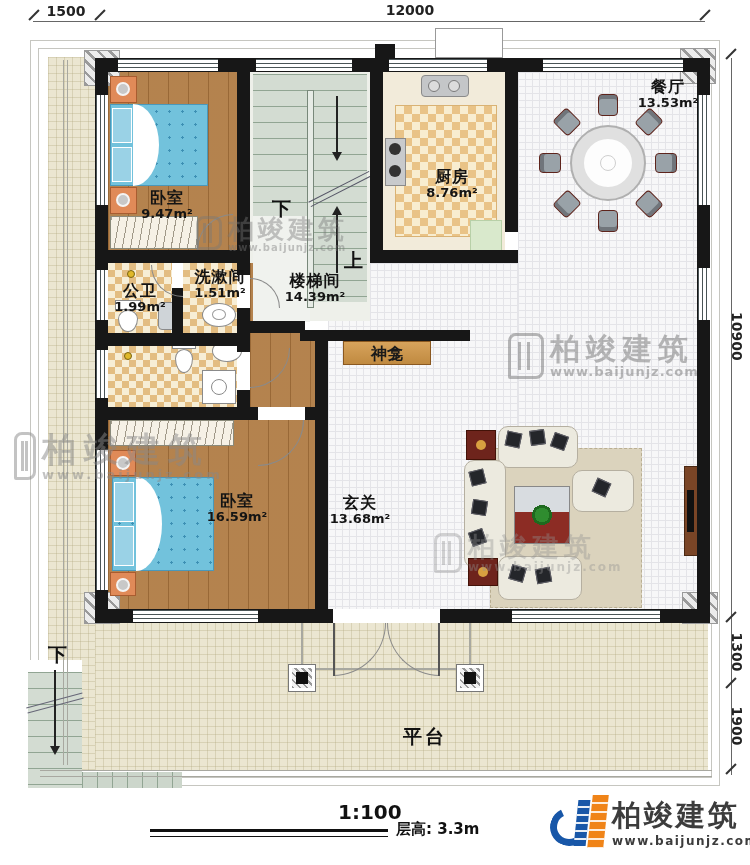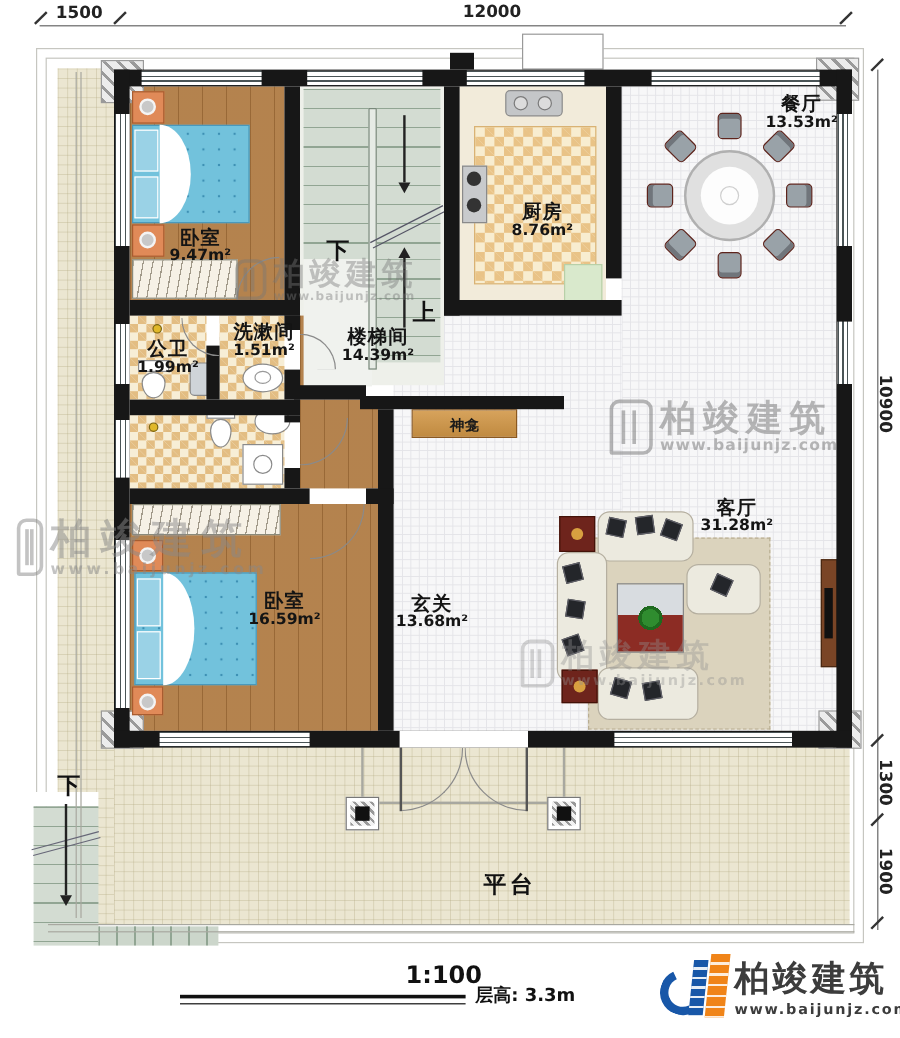--- a/index.html
+++ b/index.html
@@ -152,21 +152,21 @@
   <div class="abs" style="left:127px;top:270px;width:8px;height:8px;border-radius:50%;background:#e0b82a;border:1px solid #7a6410;z-index:22;"></div>
   <div class="fixt" style="left:202px;top:303px;width:34px;height:24px;border-radius:50%;"></div>
   <div class="abs" style="left:212px;top:309px;width:14px;height:11px;border:1px solid #9a9a9a;border-radius:50%;z-index:22;"></div>
   <div class="fixt" style="left:172px;top:340px;width:24px;height:9px;"></div>
   <div class="fixt" style="left:175px;top:349px;width:18px;height:24px;border-radius:50% 50% 50% 50%/40% 40% 60% 60%;"></div>
   <div class="fixt" style="left:212px;top:340px;width:30px;height:22px;border-radius:50%;"></div>
   <div class="fixt" style="left:202px;top:370px;width:34px;height:34px;"></div>
   <div class="abs" style="left:211px;top:379px;width:16px;height:16px;border:1px solid #8a8a8a;border-radius:50%;z-index:22;"></div>
   <div class="abs" style="left:124px;top:352px;width:8px;height:8px;border-radius:50%;background:#e0b82a;border:1px solid #7a6410;z-index:22;"></div>
 
-  <div class="furn" style="left:343px;top:341px;width:88px;height:24px;background:linear-gradient(180deg,#d7a35c,#c08a40);border:1px solid #8a5820;text-align:center;font-size:12px;font-weight:bold;color:#1a1a1a;line-height:24px;z-index:25;"><span>神龛</span></div>
+  <div class="furn" style="left:343px;top:341px;width:88px;height:24px;background:linear-gradient(180deg,#d7a35c,#c08a40);border:1px solid #8a5820;text-align:center;font-size:16px;font-weight:bold;color:#1a1a1a;line-height:24px;z-index:25;"><span>神龛</span></div>
 
   <div class="furn" style="left:490px;top:448px;width:152px;height:160px;background:#dbd3bd;border:1px dashed #b9ae92;"></div>
   <div class="sofa" style="left:498px;top:426px;width:80px;height:42px;"></div>
   <div class="cush" style="left:506px;top:432px;transform:rotate(12deg);"></div>
   <div class="cush" style="left:530px;top:430px;transform:rotate(-8deg);"></div>
   <div class="cush" style="left:552px;top:434px;transform:rotate(20deg);"></div>
   <div class="sofa" style="left:464px;top:460px;width:42px;height:108px;"></div>
   <div class="cush" style="left:470px;top:470px;transform:rotate(-14deg);"></div>
   <div class="cush" style="left:472px;top:500px;transform:rotate(9deg);"></div>
   <div class="cush" style="left:470px;top:530px;transform:rotate(-20deg);"></div>
@@ -275,24 +275,20 @@
       <span class="ar">1.51m²</span>
     </div>
   <div class="lbl" style="left:192px;top:492px;width:90px;">
       <span class="nm">卧室</span>
       <span class="ar">16.59m²</span>
     </div>
   <div class="lbl" style="left:315px;top:494px;width:90px;">
       <span class="nm">玄关</span>
       <span class="ar">13.68m²</span>
     </div>
-  <div class="lbl" style="left:569px;top:414px;width:90px;">
-      <span class="nm">客厅</span>
-      <span class="ar">31.28m²</span>
-    </div>
 
   <div class="dirlbl" style="left:272px;top:196px;">下</div>
   <div class="dirlbl" style="left:344px;top:248px;">上</div>
   <div class="dirlbl" style="left:48px;top:642px;">下</div>
   <div class="biglbl" style="left:375px;top:724px;width:80px;text-align:center;padding-left:20px;">平台</div>
 
   <div class="dline" style="left:33px;top:21px;width:672px;height:1px;"></div>
   <div class="tick" style="left:27px;top:14px;"></div>
   <div class="tick" style="left:93px;top:14px;"></div>
   <div class="tick" style="left:698px;top:14px;"></div>

